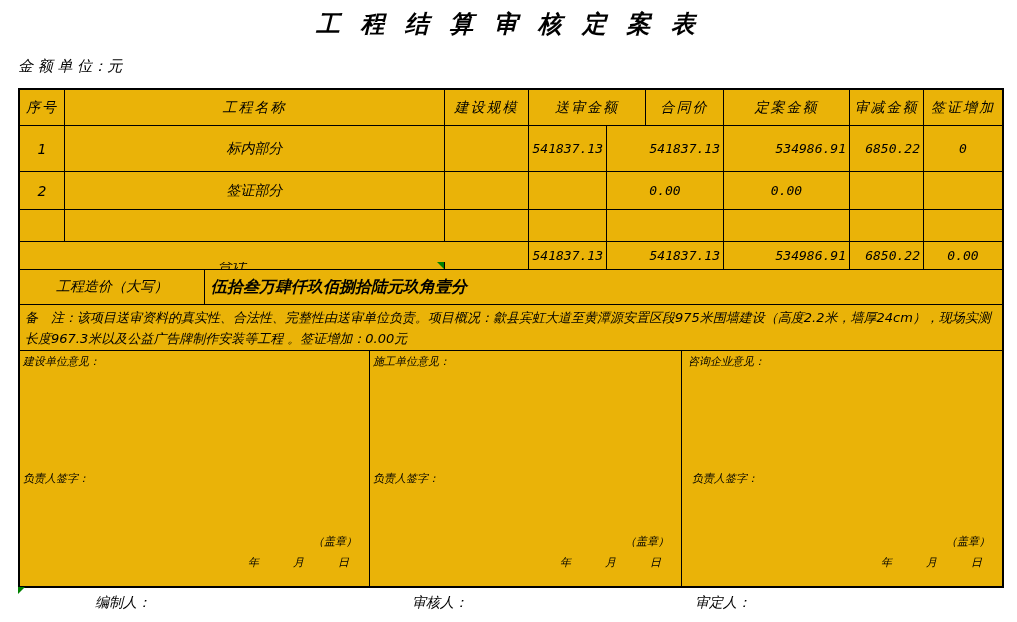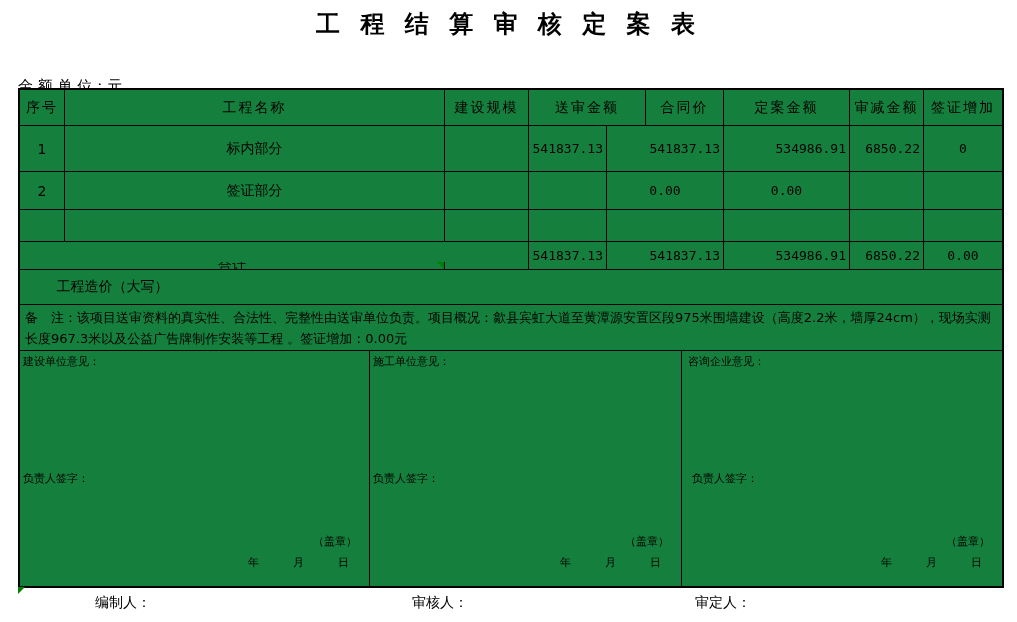--- a/index.html
+++ b/index.html
@@ -1,28 +1,28 @@
 <!DOCTYPE html>
 <html><head>
 <meta charset="utf-8">
 <style>
   * { box-sizing: border-box; margin: 0; padding: 0; }
   html,body { background:#fff; }
   body { font-family: "DejaVu Sans", sans-serif; color:#000; }
-  #page { position:relative; width:1017px; height:622px; background:#fff; overflow:hidden; }
+  #page { position:relative; width:1017px; height:622px; background:#fff; overflow:hidden;font-style:italic; }
 
   .title { position:absolute; top:8px; left:0; width:100%; text-align:center;
            font-size:24px; font-weight:bold; letter-spacing:6px; white-space:pre; }
 
   .subheader { position:absolute; top:57px; left:18px; width:982px;
                display:flex; justify-content:space-between; align-items:flex-end; }
   .subheader .proj { font-size:15px; font-weight:bold; }
-  .subheader .unit { font-size:15px; padding-right:70px; white-space:pre;margin-top:20px; }
+  .subheader .unit { font-size:15px; padding-right:70px; white-space:pre; }
 
-  .tbl { position:absolute; left:18px; top:88px; width:986px; border:2px solid #000; background:#15803d; }
+  .tbl { position:absolute; left:18px; top:88px; width:986px; border:2px solid #000; background:#eab308; }
   .row { display:flex; border-bottom:1px solid #000; }
   .row:last-child { border-bottom:none; }
   .cell { border-right:1px solid #000; display:flex; align-items:center; justify-content:center;
           font-size:14px; overflow:hidden; position:relative; }
   .cell:last-child { border-right:none; }
   .c0{width:45px} .c1{width:380px} .c2{width:84px} .c3{width:78px}
   .c4{width:117px} .c5{width:126px} .c6{width:74px} .c7{width:78px}
   .hd { letter-spacing:2px; }
   .h-head{height:36px} .h-r1{height:46px} .h-r2{height:38px} .h-r3{height:32px}
   .h-total{height:28px} .h-price{height:35px} .h-remark{height:46px} .h-op{height:235px}
@@ -119,20 +119,21 @@
           <div class="cell c3 num">541837.13</div>
           <div class="cell c4 num">541837.13</div>
           <div class="cell c5 num">534986.91</div>
           <div class="cell c6 num">6850.22</div>
           <div class="cell c7 num zero">0.00</div>
         </span>
     </div>
 
     <div class="row h-price">
       <div class="cell price-label">工程造价（大写）</div>
+      <div class="cell price-value">伍拾叁万肆仟玖佰捌拾陆元玖角壹分</div>
     </div>
 
     <div class="row h-remark">
       <div class="cell remark-cell">备　注：该项目送审资料的真实性、合法性、完整性由送审单位负责。项目概况：歙县宾虹大道至黄潭源安置区段975米围墙建设（高度2.2米，墙厚24cm），现场实测长度967.3米以及公益广告牌制作安装等工程 。签证增加：0.00元</div>
     </div>
 
     <div class="row h-op">
       <div class="cell op-cell o0">
         <span class="op-title">建设单位意见：</span>
         <span class="op-sign">负责人签字：</span>

